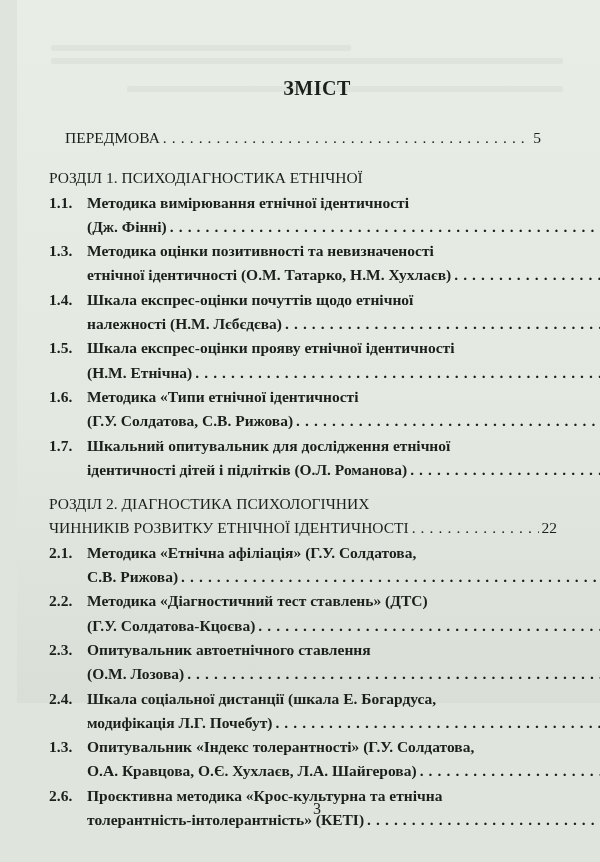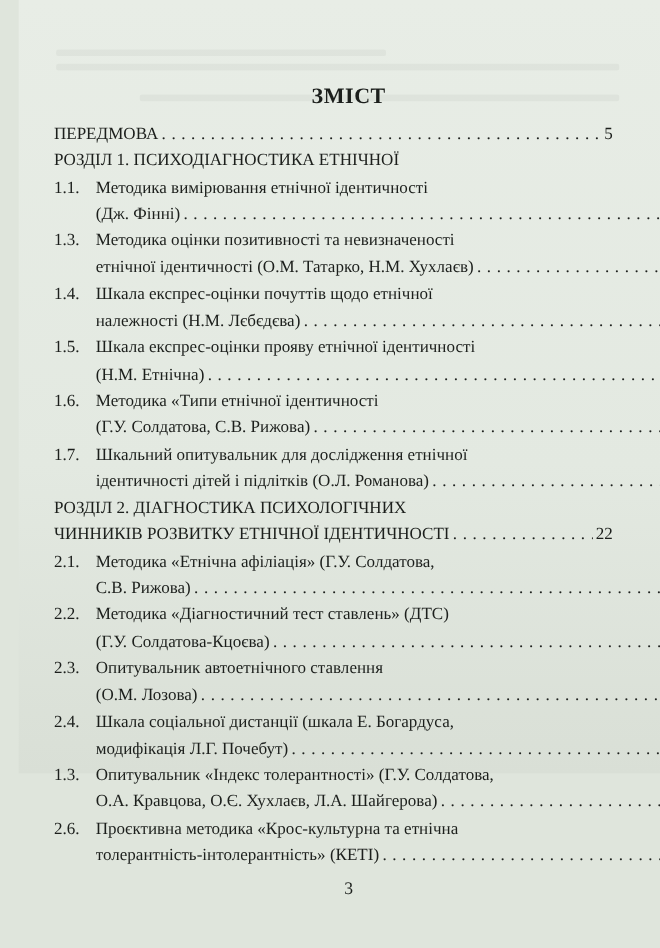--- a/index.html
+++ b/index.html
@@ -19,23 +19,23 @@
   .title {
     position: absolute; top: 77px; left: 0; width: 600px; text-align: center;
     font-family: "Liberation Serif", serif; font-weight: bold; font-size: 20px; letter-spacing: 0.5px;
   }
   .toc { position: absolute; left: 32px; top: 110px; width: 508px; font-size: 15.5px; line-height: 24.3px; font-family: "Liberation Serif", serif; }
   .line { display: flex; align-items: baseline; white-space: nowrap; }
   .line .txt { flex: 0 0 auto; }
   .line .dots { flex: 1 1 auto; overflow: hidden; margin: 0 3px; letter-spacing: 3.4px; }
   .line .dots::before { content: ". . . . . . . . . . . . . . . . . . . . . . . . . . . . . . . . . . . . . . . . . . . . . . . . . . . . . . . . . . . . . . . . . . . . . . . . . . . ."; letter-spacing: 0; word-spacing: 1.2px; }
   .line .pg { flex: 0 0 auto; text-align: right; }
-  .entry { margin: 0; }
-  .section { }
-  .sub { display: flex; }
+  .entry { margin: 16px; }
+  .section { margin-top: 10px; }
+  .sub { display: flex; font-weight: bold; }
   .sub .num { width: 38px; flex: 0 0 38px; }
   .sub .body { flex: 1 1 auto; }
   .pagenum { position: absolute; top: 800px; left: 0; width: 600px; text-align: center; font-size: 16px; font-family: "Liberation Serif", serif; }
 </style>
 </head>
 <body>
 
 <div class="page">
   <div class="bleed" style="top:45px; width:300px;"></div>
   <div class="bleed" style="top:58px;"></div>

